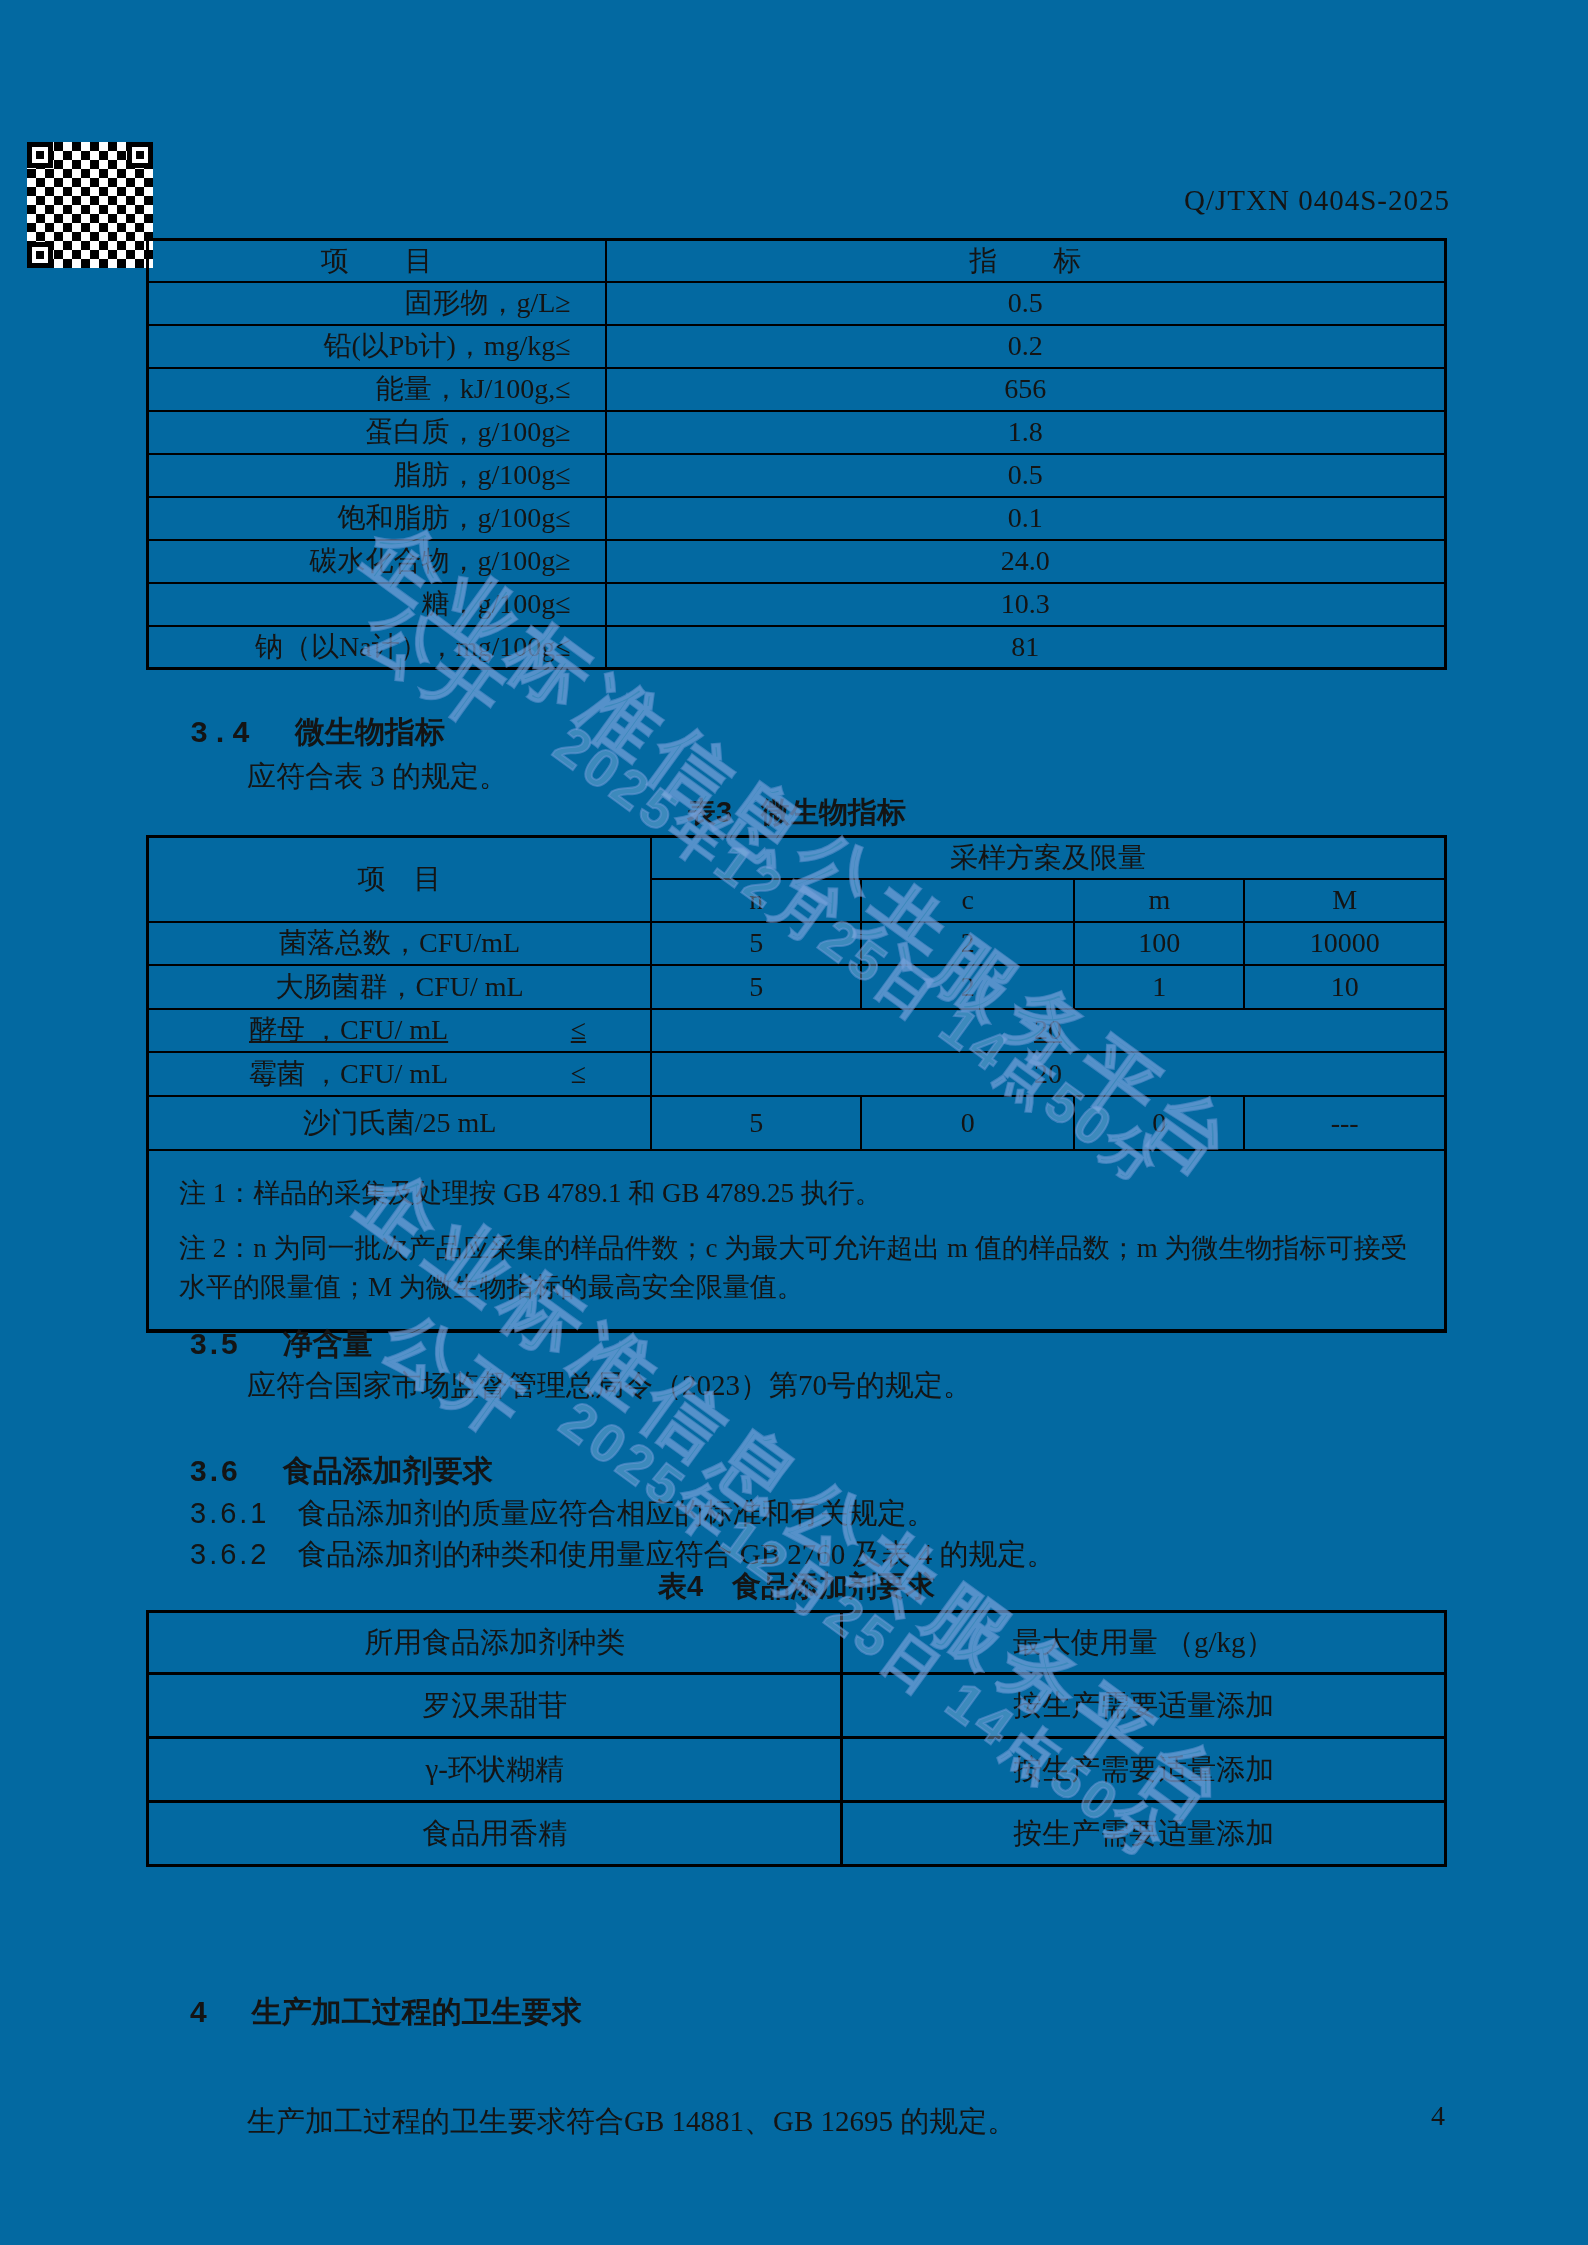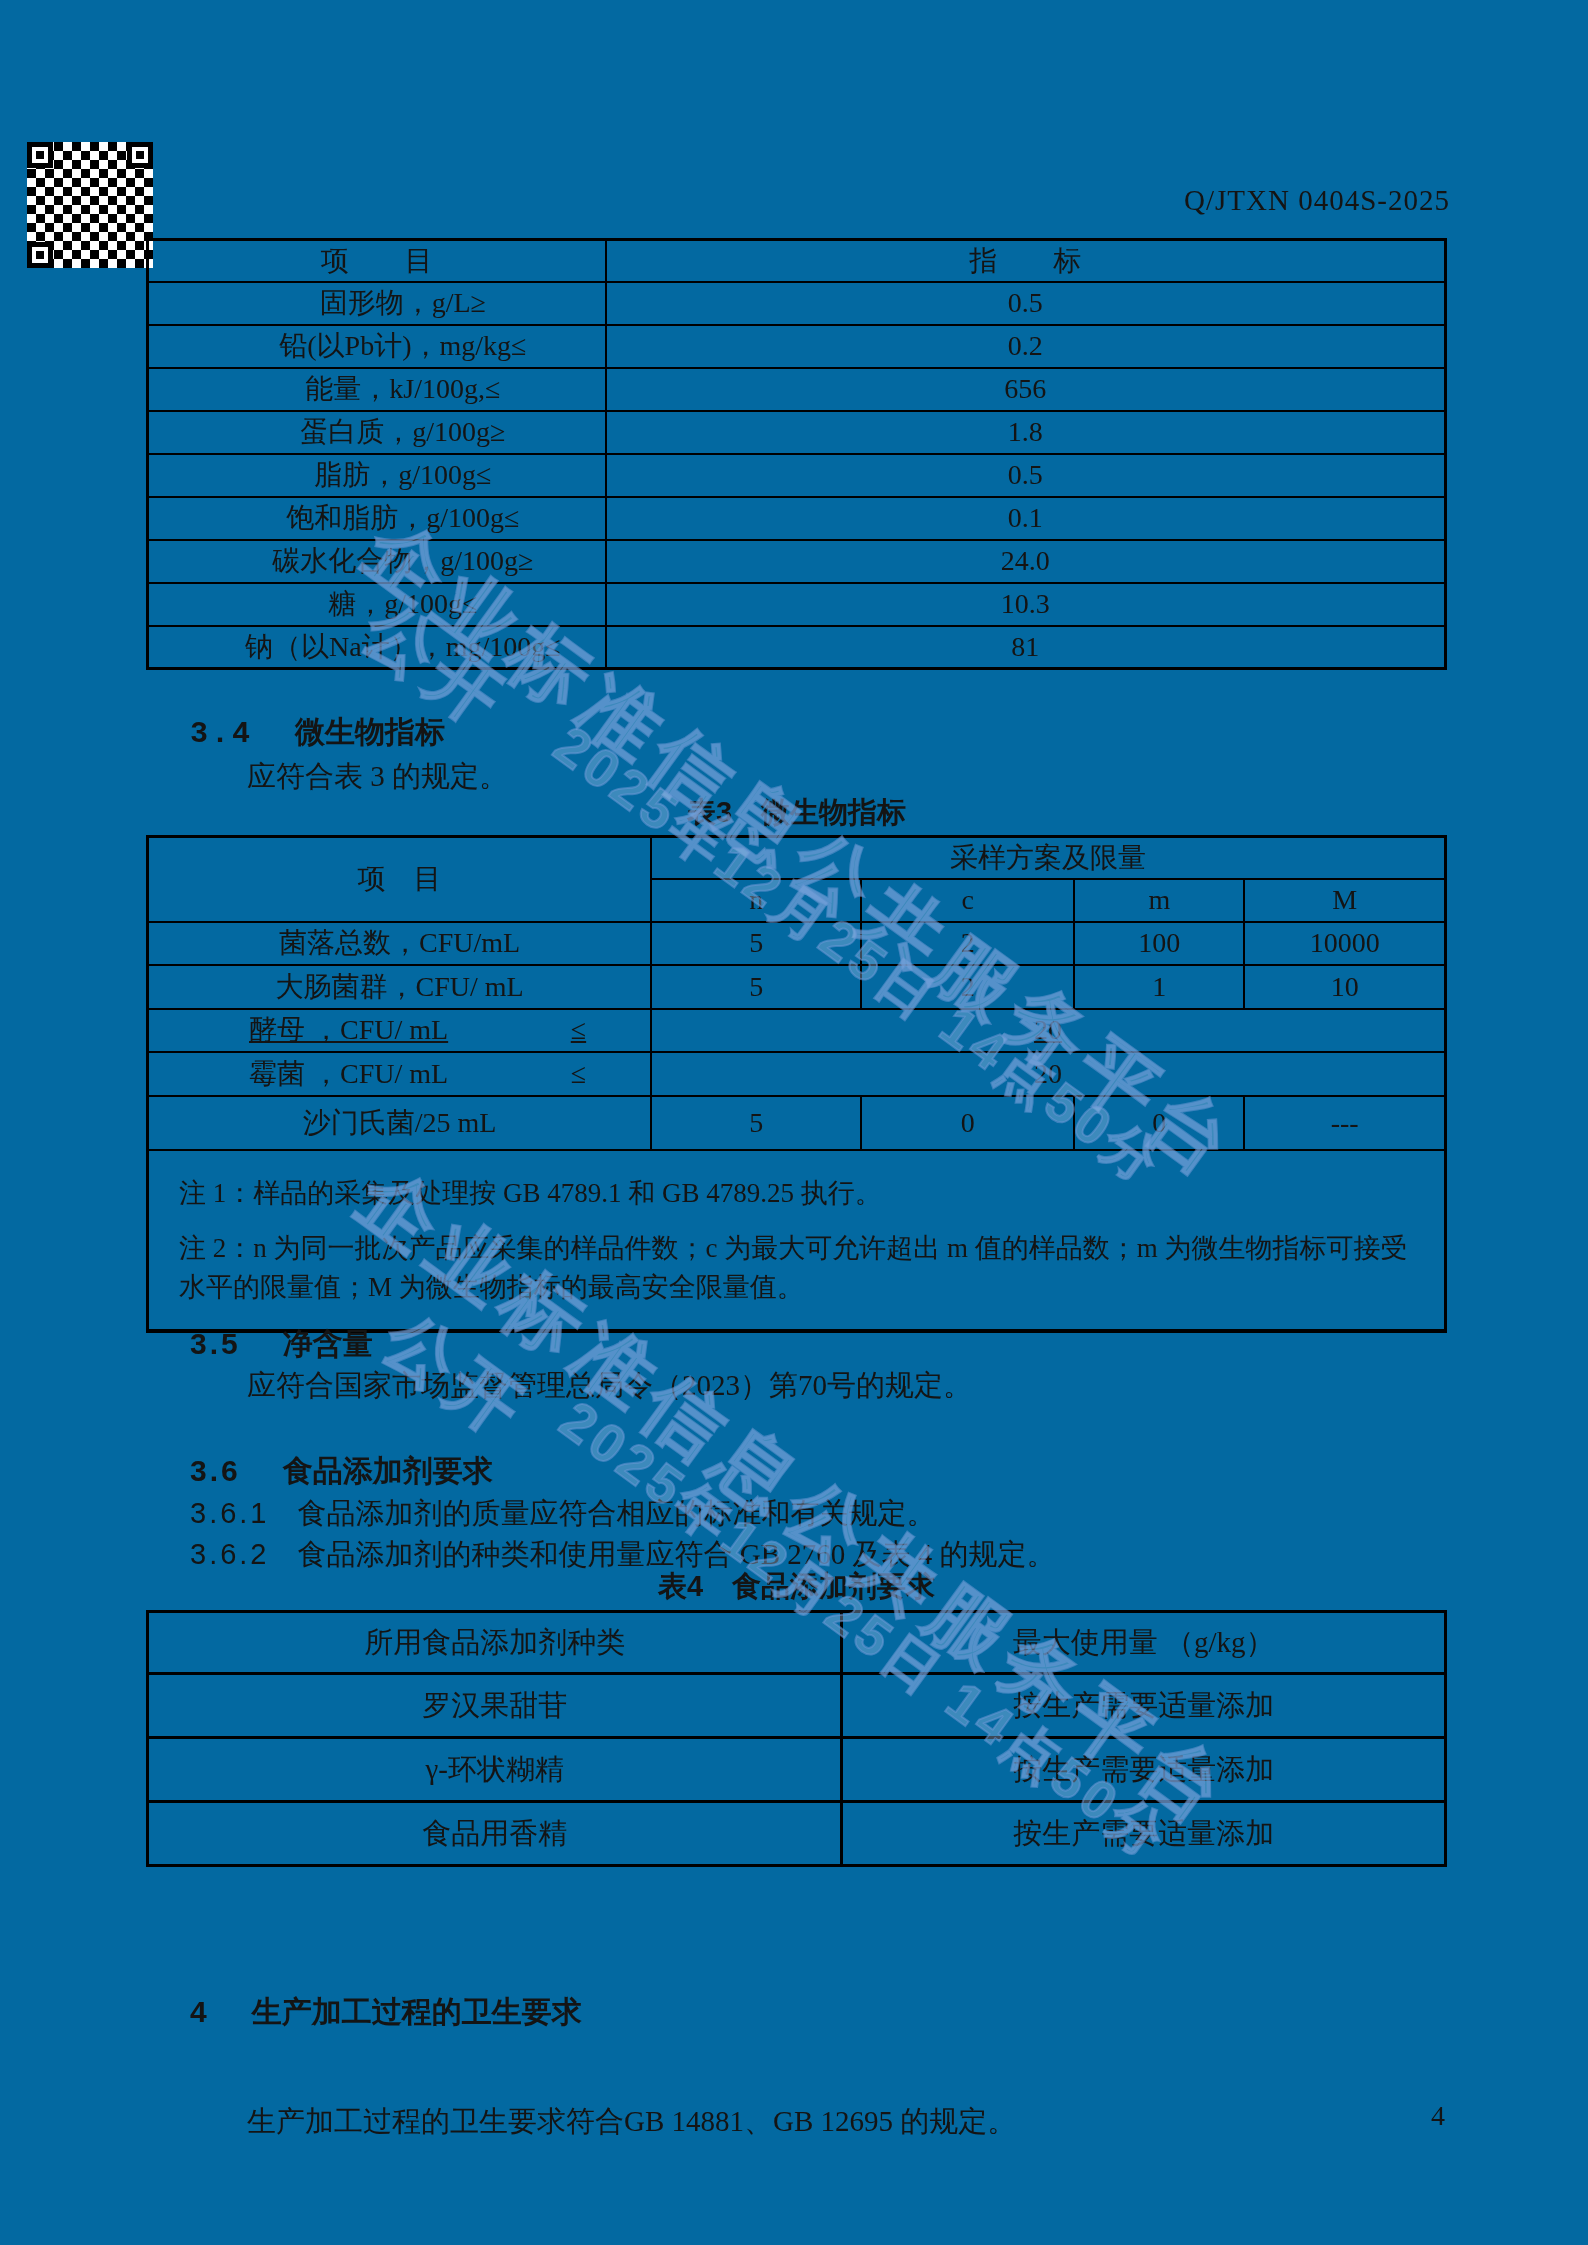--- a/index.html
+++ b/index.html
@@ -28,21 +28,21 @@
   .qr .f-bl { left:0; bottom:0; }
   
   table { border-collapse:collapse; table-layout:fixed; width:100%; }
   th, td { border:2px solid #000; text-align:center; vertical-align:middle; padding:0; font-weight:normal; }
   .tbl { position:absolute; left:146px; width:1301px; }
   .tbl table { border:3px solid #000; }
   
   #table1 { top:238px; font-size:28px; }
   #table1 tr { height:43px; }
   #table1 tr.hdr { height:42px; }
-  .cell-split { display:flex; justify-content:center; align-items:center; padding:0 34px 0 86px; }
+  .cell-split { display:flex; justify-content:flex-end; align-items:center; padding:0 34px 0 86px; }
   
   #table3 { top:835px; font-size:28px; }
   .t3-split { display:flex; justify-content:space-between; align-items:center; padding:0 64px 0 100px; }
   #table3 td.notes-cell { padding:7px 14px 6px 14px; text-align:left; font-size:27px; border-bottom-width:4px; }
   #table3 .notes-cell p { margin:16px; line-height:39px; }
   
   #table4 { top:1610px; font-size:29px; }
   #table4 th, #table4 td { border-width:3px; }
   #table4 tr { height:64px; }
   #table4 tr.hdr { height:62px; }

